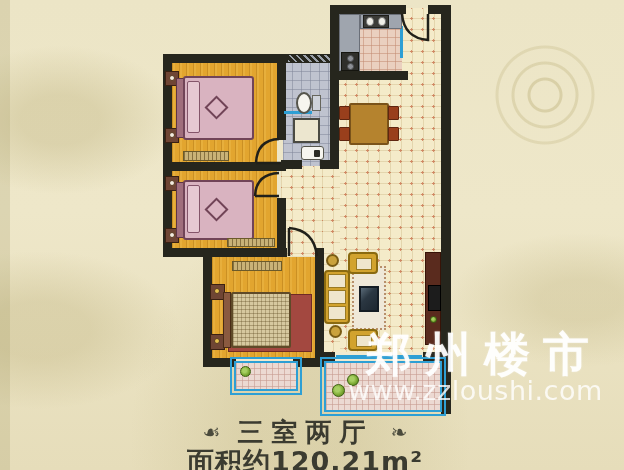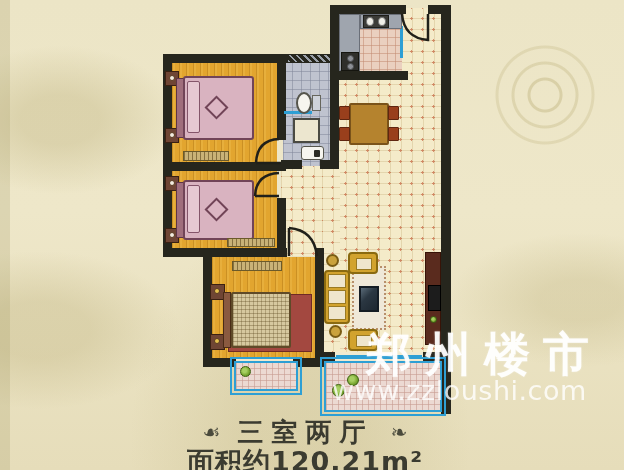--- a/index.html
+++ b/index.html
@@ -251,21 +251,21 @@
 <svg width="624" height="470">
   <g fill="none" stroke="#20201a" stroke-width="2.5">
     <path d="M428 14 L428 40 Q404 38 402 14"></path>
     <path d="M256 163 L281 163 M256 163 Q257 140 279 139"></path>
     <path d="M255 196 L279 196 M255 196 Q256 174 279 173"></path>
     <path d="M289 228 L289 256 M289 228 Q314 230 317 256"></path>
   </g>
 </svg>
 
 <div class="abs watermark-brand" style="left:366px;top:331px;">郑州楼市</div>
-<div class="abs watermark-url" style="left:332px;top:377px;">www.zzloushi.com</div>
+<div class="abs watermark-url" style="left:348px;top:377px;">www.zzloushi.com</div>
 
 <div class="abs caption">
   <div class="caption-title">
     <span class="ornament">☙</span>
     <span>三室两厅</span>
     <span class="ornament">❧</span>
   </div>
   <div class="caption-area">面积约120.21m²</div>
 </div>
 

